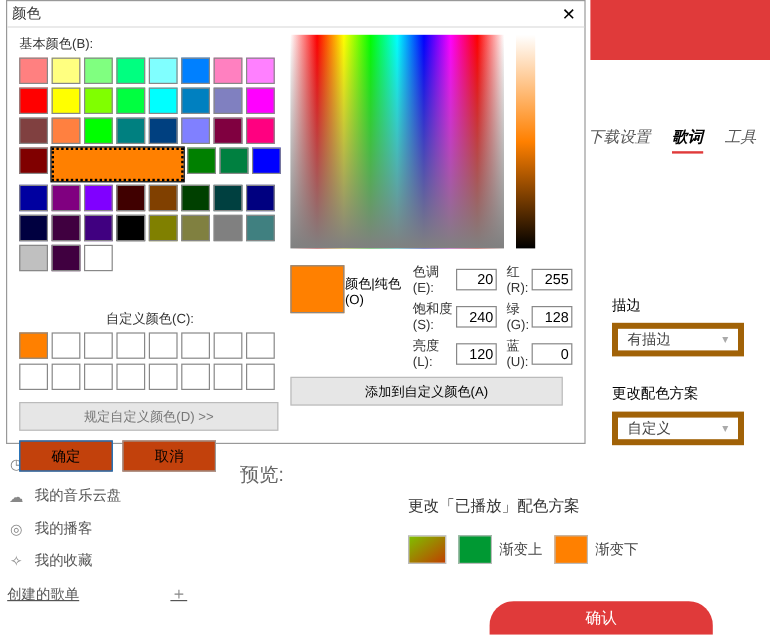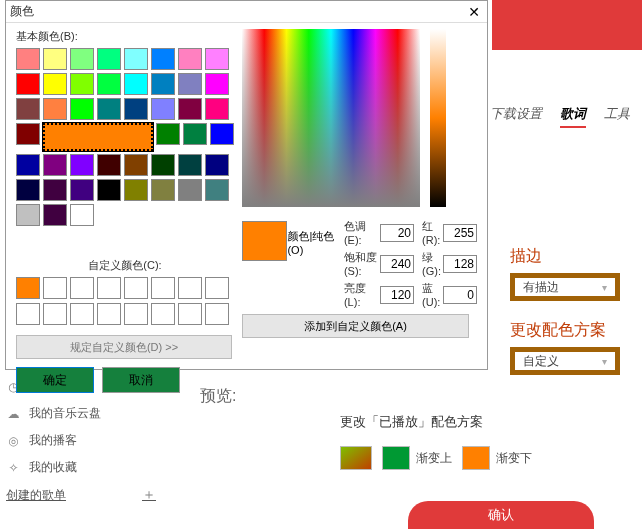--- a/index.html
+++ b/index.html
@@ -12,21 +12,21 @@
     .dlg-left { width: 218px; }
     .dlg-right { flex: 1; padding-left: 8px; }
     .sect-label { font-size: 11px; color: #333; margin-bottom: 4px; }
     .swatch-grid { display: flex; flex-wrap: wrap; gap: 3px; width: 218px; }
     .swatch { width: 24px; height: 22px; border: 1px solid #888; cursor: pointer; }
     .swatch.sel { border: 2px dotted #000; outline: 1px solid #000; }
     .custom-row { display: flex; gap: 3px; margin-top: 4px; }
     .cust-sw { width: 24px; height: 22px; border: 1px solid #888; background: #fff; }
     .btn-def { display: block; width: 216px; height: 24px; background: #e6e6e6; border: 1px solid #bbb; color: #777; font-size: 11px; margin-top: 10px; }
     .btn-row { display: flex; gap: 8px; margin-top: 8px; }
-    .btn-ok, .btn-cancel { width: 78px; height: 26px; border: 1px solid #0078d7; background: #15803d; font-size: 12px; cursor: pointer; }
+    .btn-ok, .btn-cancel { width: 78px; height: 26px; border: 1px solid #0078d7; background: #c2410c; font-size: 12px; cursor: pointer; }
     .btn-ok { border: 1px solid #0078d7; color:#000; }
     .btn-cancel { border: 1px solid #999; }
     .grad-box { width: 178px; height: 178px; position: relative; }
     .grad-inner{ position:absolute; inset:0;
       background:
         linear-gradient(to top, #808080, rgba(128,128,128,0)),
         linear-gradient(to right, #fff 0%, #f00 12.5%, #ff0 25%, #0f0 37.5%, #0ff 50%, #00f 62.5%, #f0f 75%, #f00 87.5%, #fff 100%);
     }
     .lum-bar { width: 16px; height: 178px; margin-left: 10px; background: linear-gradient(to bottom, #fff 0%, #ff8000 50%, #000 100%); }
     .picker-row { display: flex; }
@@ -44,21 +44,21 @@
     .app-band { position: absolute; top: 0; right: 0; width: 150px; height: 50px; background: #e03a3a; }
     .tabs { position: absolute; top: 105px; right: 12px; display: flex; gap: 18px; font-size: 13px; color: #555; font-style: italic; }
     .tab { padding-bottom: 3px; }
     .tab.active { color: #000; font-weight: 600; border-bottom: 2px solid #e03a3a; }
     .side { position: absolute; left: 6px; top: 378px; display: flex; flex-direction: column; gap: 10px; color: #555; font-size: 12px; }
     .side-item { display: flex; align-items: center; gap: 8px; }
     .side-icon { width: 15px; height: 15px; display: flex; align-items: center; justify-content: center; color: #888; }
     .side-last{ display:flex; align-items:center; }
     .side-plus{ margin-left:auto; font-size:14px; color:#888; padding-right:10px;}
     .opt-block { position: absolute; right: 8px; top: 246px; width: 124px; }
-    .opt-label { font-size: 16px; color: #c2410c; margin-bottom: 6px; }
+    .opt-label { font-size: 12px; color: #000000; margin-bottom: 6px; }
     .sel { width: 110px; height: 28px; border: 5px solid #a16207; display: flex; align-items: center; justify-content: space-between; padding: 0 8px; font-size: 12px; color: #444; }
     .chev { font-size: 10px; color: #aaa; }
     .preview-section { position:absolute; left:200px; top:386px; font-size:16px; color:#666; }
     .scheme-area { position: absolute; top: 413px; left: 340px; width: 300px; }
     .scheme-title { font-size: 13px; color: #333; margin-bottom: 15px; }
     .grad-items { display: flex; gap: 10px; }
     .grad-chip { display: flex; align-items: center; gap: 6px; }
     .chip { width: 28px; height: 24px; border:1px solid #bbb; }
     .chip1 { width:32px; background: linear-gradient(to bottom right, #7fbf00, #c04000); }
     .chip2 { background: #009933; }

